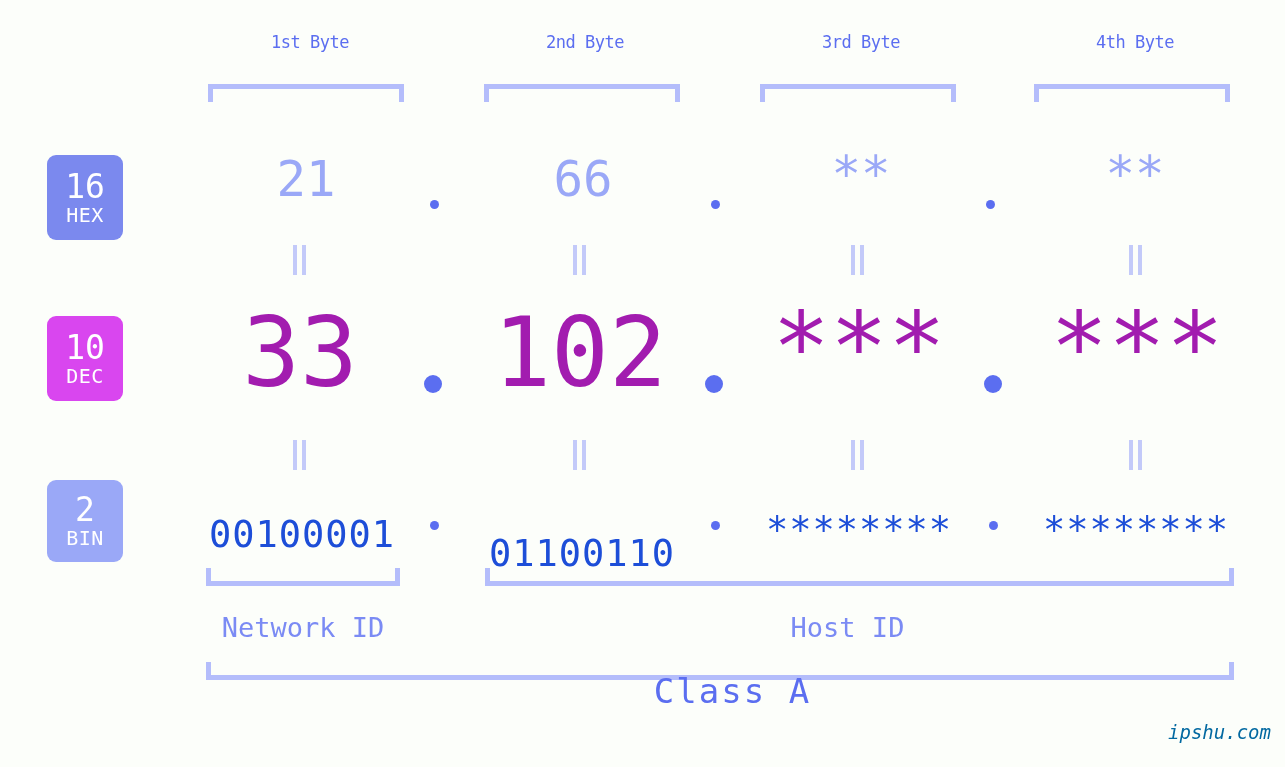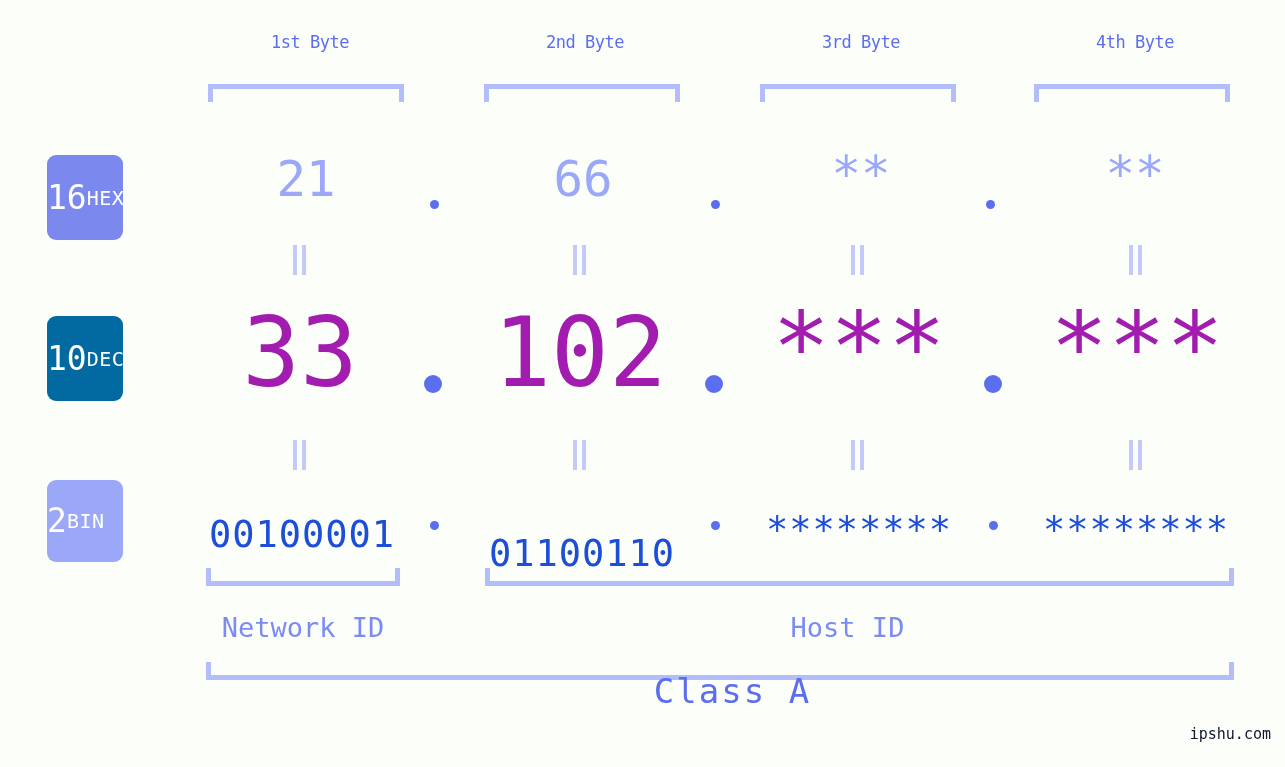--- a/index.html
+++ b/index.html
@@ -57,22 +57,23 @@
   .base-badge {
     position: absolute;
     left: 47px;
     width: 76px;
     border-radius: 9px;
     color: #ffffff;
     text-align: center;
     font-family: "DejaVu Sans Mono", monospace;
     box-sizing: border-box;
     display: flex;
-    flex-direction: row;
+    flex-direction: column;
     align-items: center;
+    justify-content: center;
   }
   .base-badge .num {
     font-size: 33px;
     line-height: 34px;
     font-weight: normal;
   }
   .base-badge .nm {
     font-size: 20px;
     line-height: 22px;
     letter-spacing: 0.5px;
@@ -146,23 +147,24 @@
     color: #5b6ef0;
     white-space: nowrap;
     letter-spacing: 2px;
   }
 
   .watermark {
     position: absolute;
     right: 14px;
     bottom: 24px;
     font-family: "DejaVu Sans Mono", monospace;
-    font-size: 15px;
-    color: #0f172a;
-    white-space: nowrap;
+    font-size: 19px;
+    color: #0369a1;
+    white-space: nowrap;
+    font-style: italic;
   }
 </style>
 </head>
 <body>
 
 <div id="stage">
 
   <div class="byte-label" style="left:180px">1st Byte</div>
   <div class="byte-label" style="left:455px">2nd Byte</div>
   <div class="byte-label" style="left:731px">3rd Byte</div>
@@ -198,21 +200,21 @@
     </div>
   <div class="eq" style="left:851px; top:245px;">
       <span class="a"></span>
       <span class="b"></span>
     </div>
   <div class="eq" style="left:1129px; top:245px;">
       <span class="a"></span>
       <span class="b"></span>
     </div>
 
-  <div class="base-badge" style="top:316px; height:85px; background:#0369a1;">
+  <div class="base-badge" style="top:316px; height:85px; background:#d946ef;">
     <div class="num">10</div>
     <div class="nm">DEC</div>
   </div>
 
   <div class="row-dec">
     <div class="cell" style="left:170px; top:305px; width:260px;">33</div>
     <div class="dot dot-lg" style="left:424px; top:375px;"></div>
     <div class="cell" style="left:450px; top:305px; width:260px;">102</div>
     <div class="dot dot-lg" style="left:705px; top:375px;"></div>
     <div class="cell" style="left:729px; top:300px; width:260px;">***</div>

